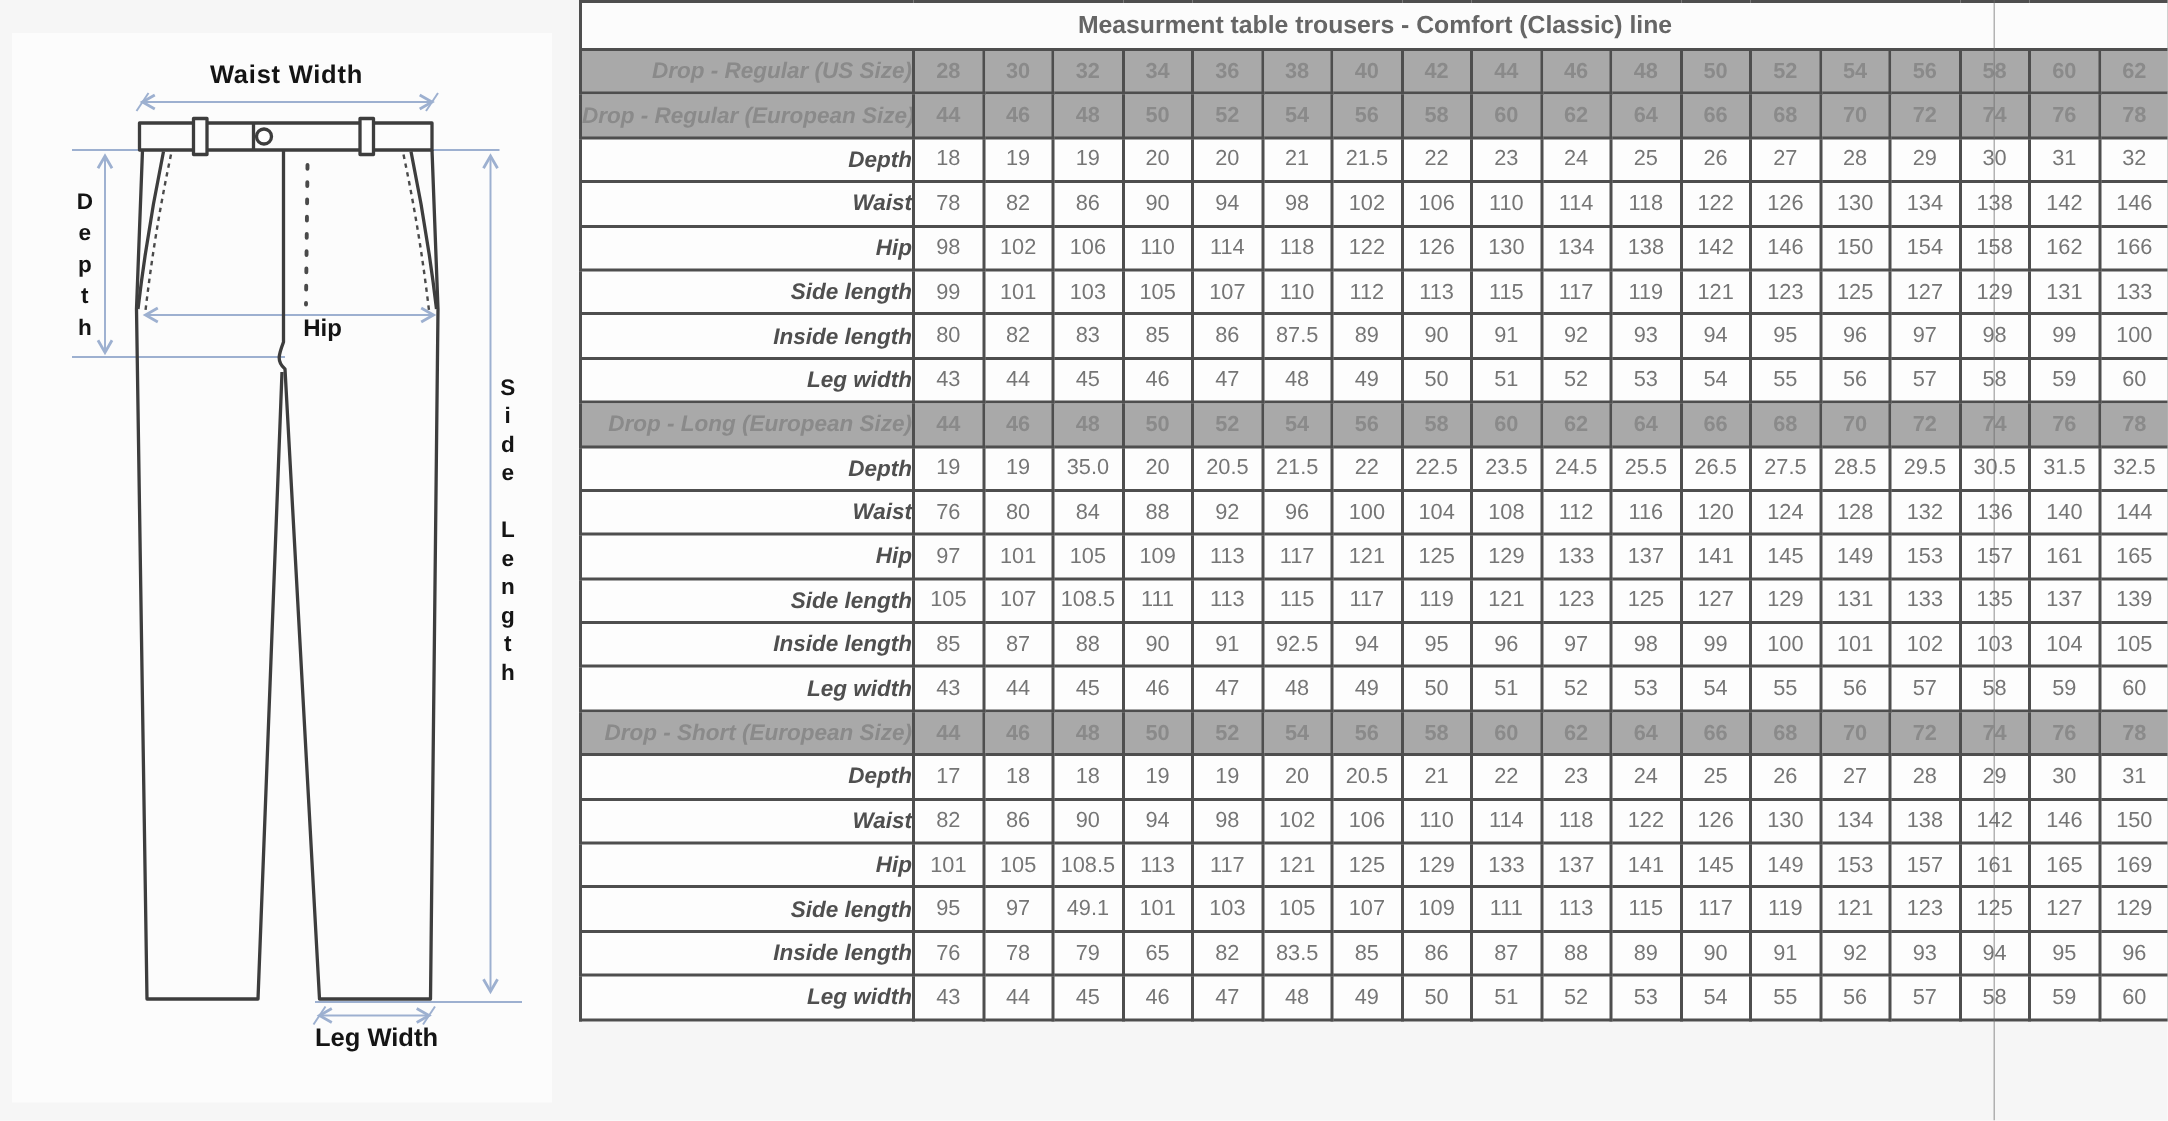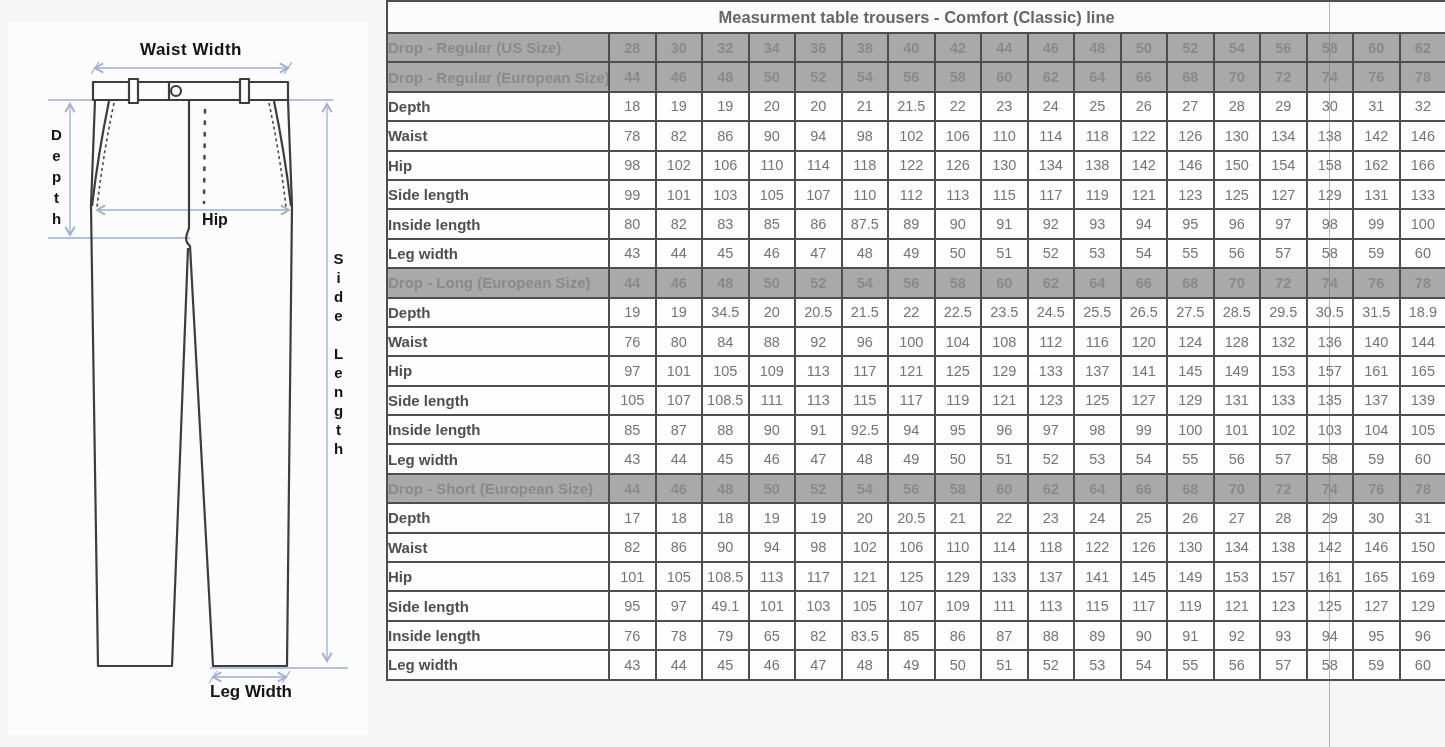--- a/index.html
+++ b/index.html
@@ -28,21 +28,21 @@
     border-collapse:collapse;table-layout:fixed;width:1059px;
     background:#fdfdfd;
   }
   td,th{border:2px solid #4e4e4e;padding:0;overflow:hidden;white-space:nowrap;}
   thead th{
     height:30px;font-size:16.5px;font-weight:700;color:#666;
     background:#fcfcfc;text-align:center;
   }
   tbody tr{height:29.4px;}
   .cell{font-size:14.5px;color:#757575;text-align:center;}
-  .row-label{font-weight:700;font-size:15px;color:#4f4f4f;text-align:left;}
+  .row-label{font-weight:700;font-size:15px;color:#4f4f4f;text-align:right;font-style:italic;}
   .gray{background:#a9a9a9;color:#8a8a8a !important;font-weight:700;}
 
   
   #seam-line{
     position:absolute;left:1329px;top:0;width:1px;height:747px;
     background:rgba(105,105,105,.5);pointer-events:none;
   }
 </style>
 </head>
 <body>
@@ -295,36 +295,36 @@
           <td class="cell gray">70</td>
           <td class="cell gray">72</td>
           <td class="cell gray">74</td>
           <td class="cell gray">76</td>
           <td class="cell gray">78</td>
         </tr>
         <tr>
           <td class="row-label">Depth</td>
           <td class="cell">19</td>
           <td class="cell">19</td>
-          <td class="cell">34.5</td>
+          <td class="cell">35.0</td>
           <td class="cell">20</td>
           <td class="cell">20.5</td>
           <td class="cell">21.5</td>
           <td class="cell">22</td>
           <td class="cell">22.5</td>
           <td class="cell">23.5</td>
           <td class="cell">24.5</td>
           <td class="cell">25.5</td>
           <td class="cell">26.5</td>
           <td class="cell">27.5</td>
           <td class="cell">28.5</td>
           <td class="cell">29.5</td>
           <td class="cell">30.5</td>
           <td class="cell">31.5</td>
-          <td class="cell">18.9</td>
+          <td class="cell">32.5</td>
         </tr>
         <tr>
           <td class="row-label">Waist</td>
           <td class="cell">76</td>
           <td class="cell">80</td>
           <td class="cell">84</td>
           <td class="cell">88</td>
           <td class="cell">92</td>
           <td class="cell">96</td>
           <td class="cell">100</td>

